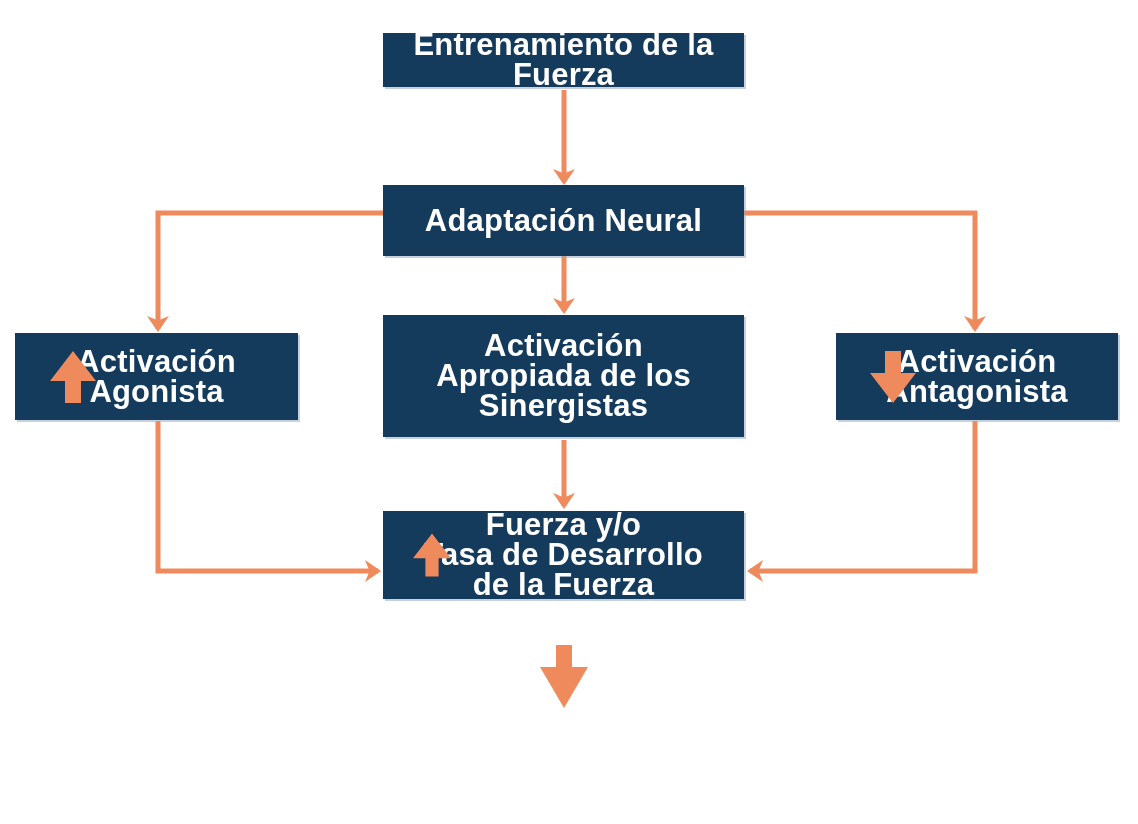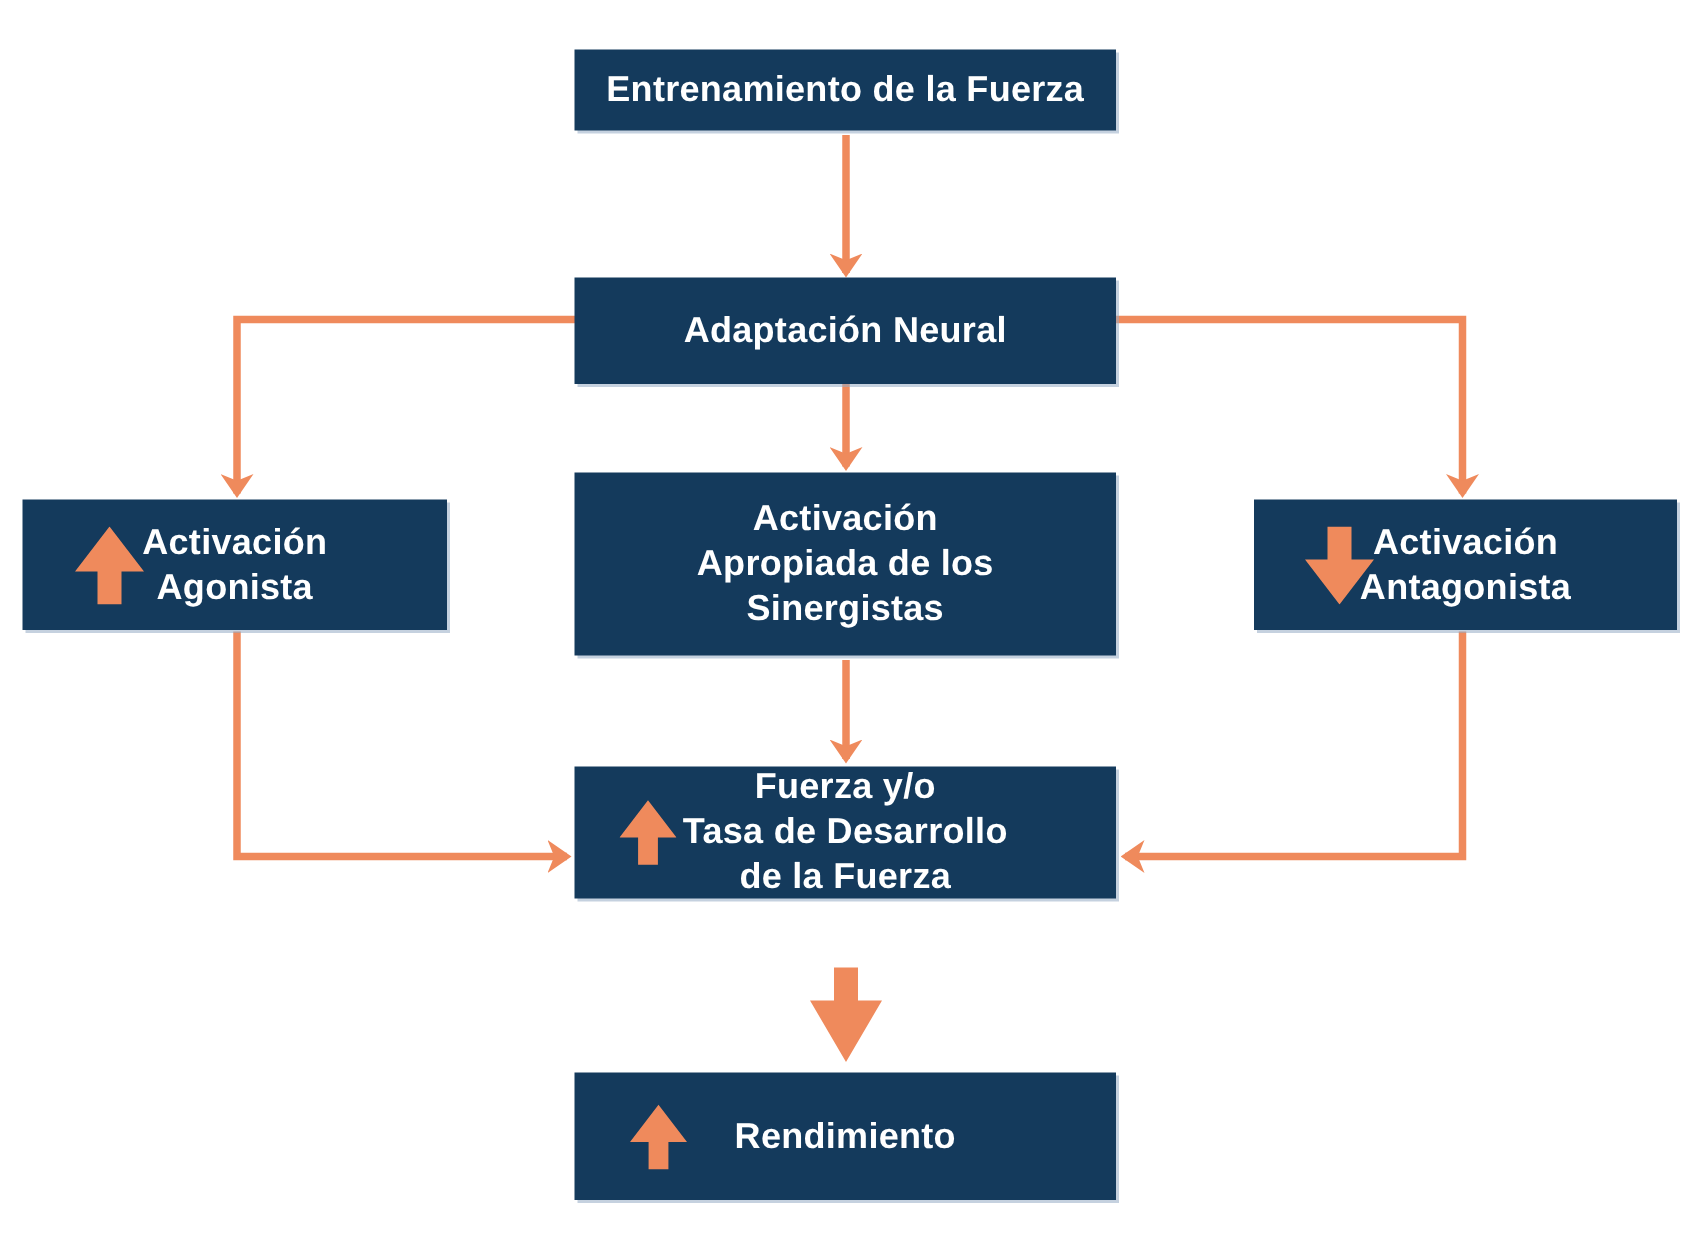--- a/index.html
+++ b/index.html
@@ -37,21 +37,21 @@
     background: var(--box-navy);
     color: var(--text-white);
     display: flex;
     align-items: center;
     justify-content: center;
     text-align: center;
     box-shadow: 2px 2px 0 var(--edge-light);
   }
   .label {
     font-weight: bold;
-    font-size: 24px;
+    font-size: 31px;
     line-height: 30px;
     white-space: pre-line;
     letter-spacing: 0.2px;
   }
   .icon {
     position: absolute;
     top: 50%;
     transform: translateY(-50%);
     display: block;
     line-height: 0;
@@ -121,22 +121,14 @@
     <span class="icon up" style="left:30px;">
       <svg width="38" height="48" viewBox="0 0 46 52">
           <polygon points="23,0 46,30 31,30 31,52 15,52 15,30 0,30"></polygon>
         </svg>
     </span>
     <span class="label">Fuerza y/o
 Tasa de Desarrollo
 de la Fuerza</span>
   </div>
 
-  <div class="node" style="left:383px; top:715px; width:361px; height:85px;">
-    <span class="icon up" style="left:37px;">
-      <svg width="38" height="48" viewBox="0 0 46 52">
-          <polygon points="23,0 46,30 31,30 31,52 15,52 15,30 0,30"></polygon>
-        </svg>
-    </span>
-    <span class="label">Rendimiento</span>
-  </div>
 
 </div>
 
 </body></html>

